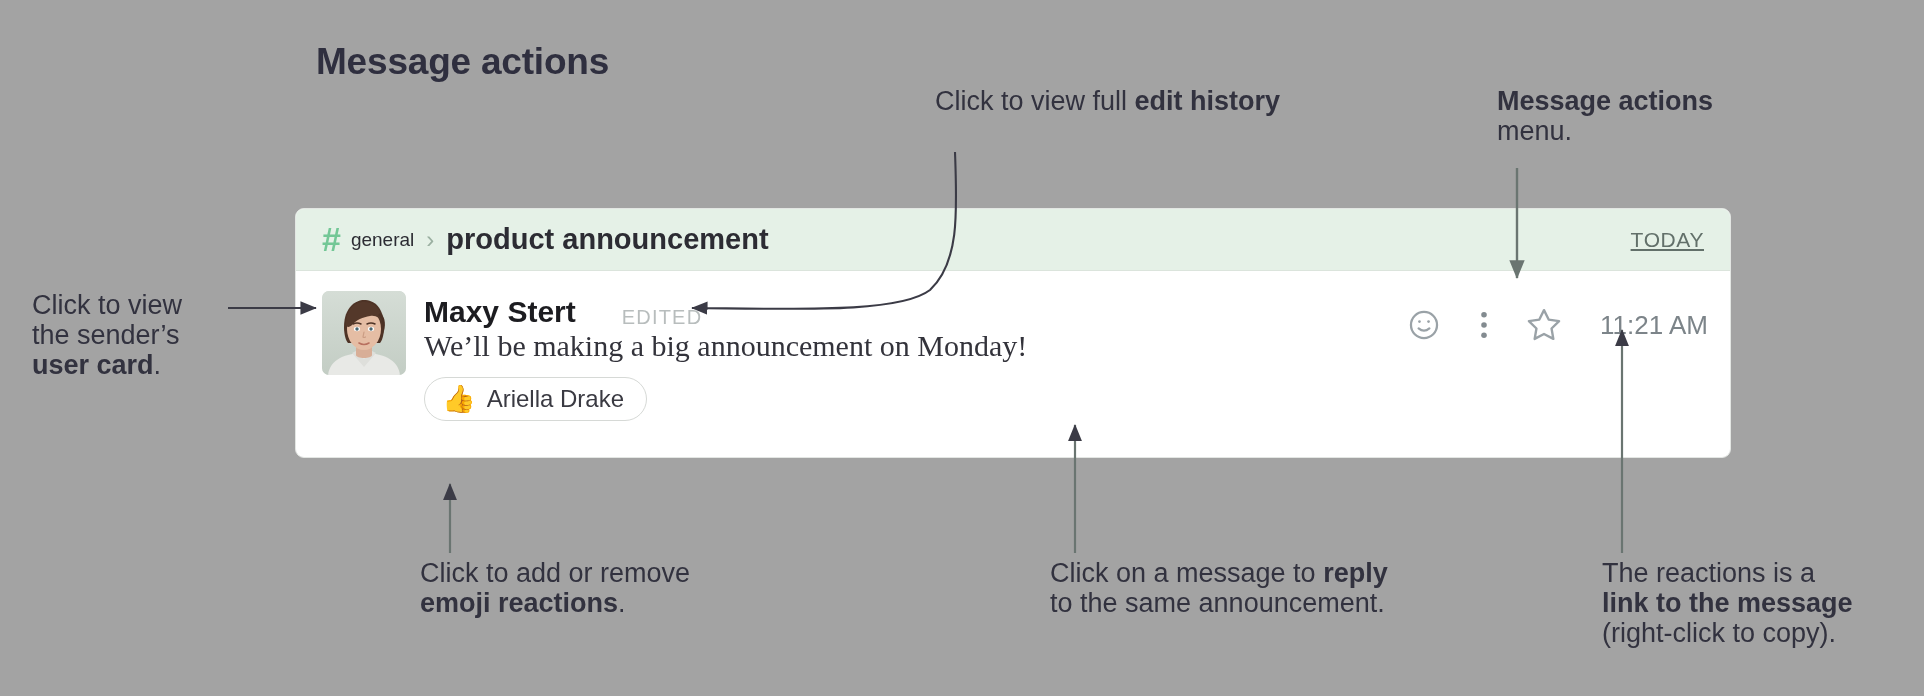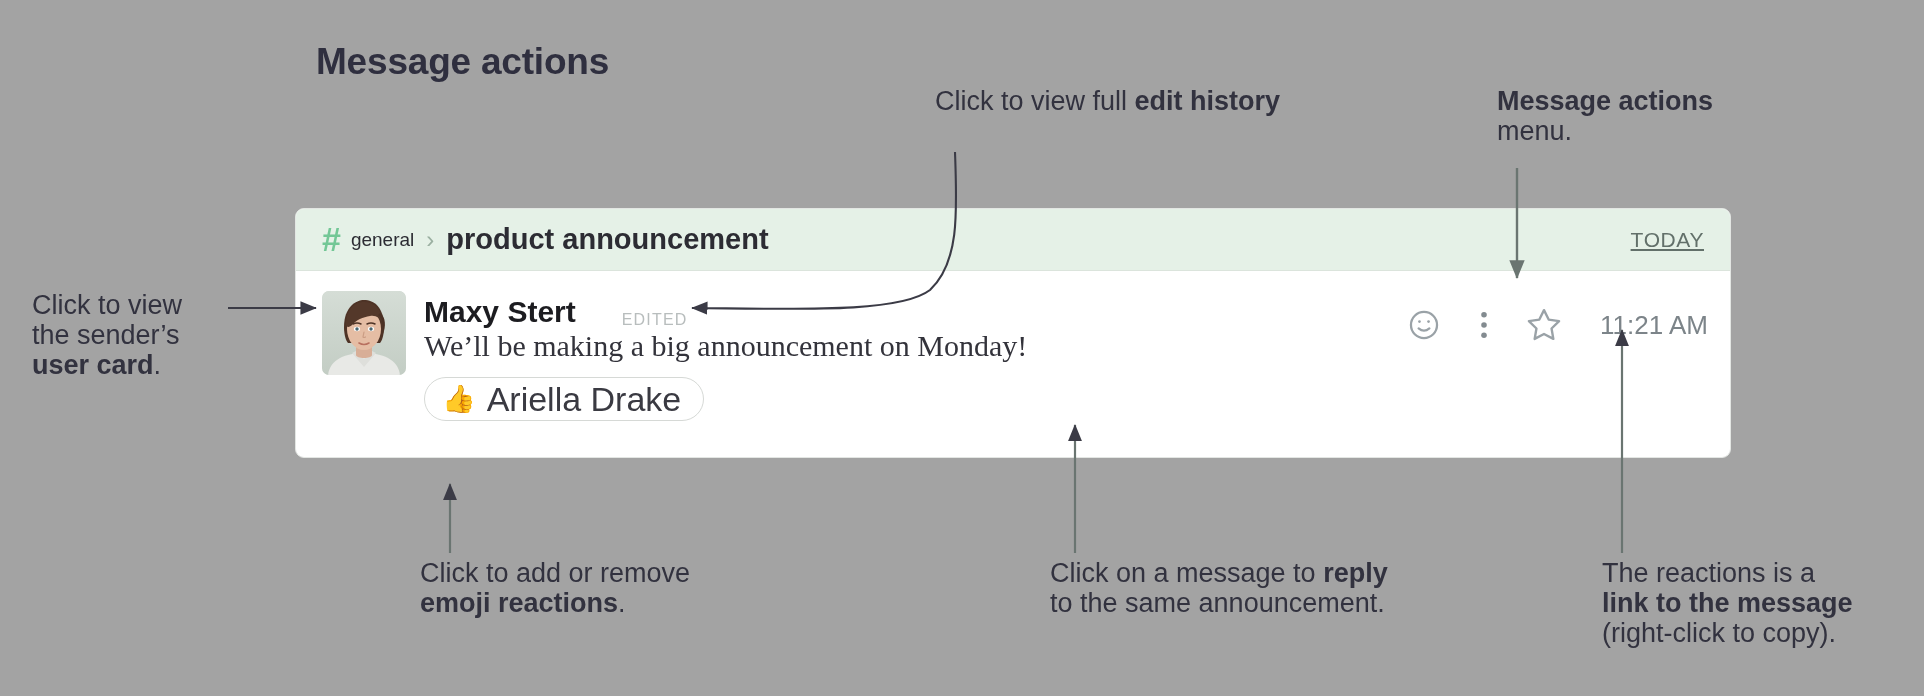--- a/index.html
+++ b/index.html
@@ -114,21 +114,21 @@
     height: 40px;
     gap: 28px;
   }
   #sender-name {
     font-size: 30px;
     font-weight: 700;
     color: #1c1c20;
     white-space: nowrap;
   }
   #edited-label {
-    font-size: 16px;
+    font-size: 20px;
     letter-spacing: 1.2px;
     color: #b8bdbd;
     margin-left: 18px;
     font-weight: 400;
     white-space: nowrap;
   }
   #message-text {
     font-size: 30px;
     color: #33333b;
     white-space: nowrap;
@@ -144,21 +144,21 @@
     align-items: center;
     gap: 11px;
     border: 1px solid #d6d9d6;
     border-radius: 22px;
     padding: 5px 22px 5px 17px;
     background: #ffffff;
     height: 44px;
   }
   #thumbsup-icon { font-size: 27px; line-height: 1; }
   #reaction-name {
-    font-size: 34px;
+    font-size: 24px;
     color: #3a3a42;
     white-space: nowrap;
   }
 
   
   #message-controls {
     position: absolute;
     right: 22px;
     top: 32px;
     display: flex;

